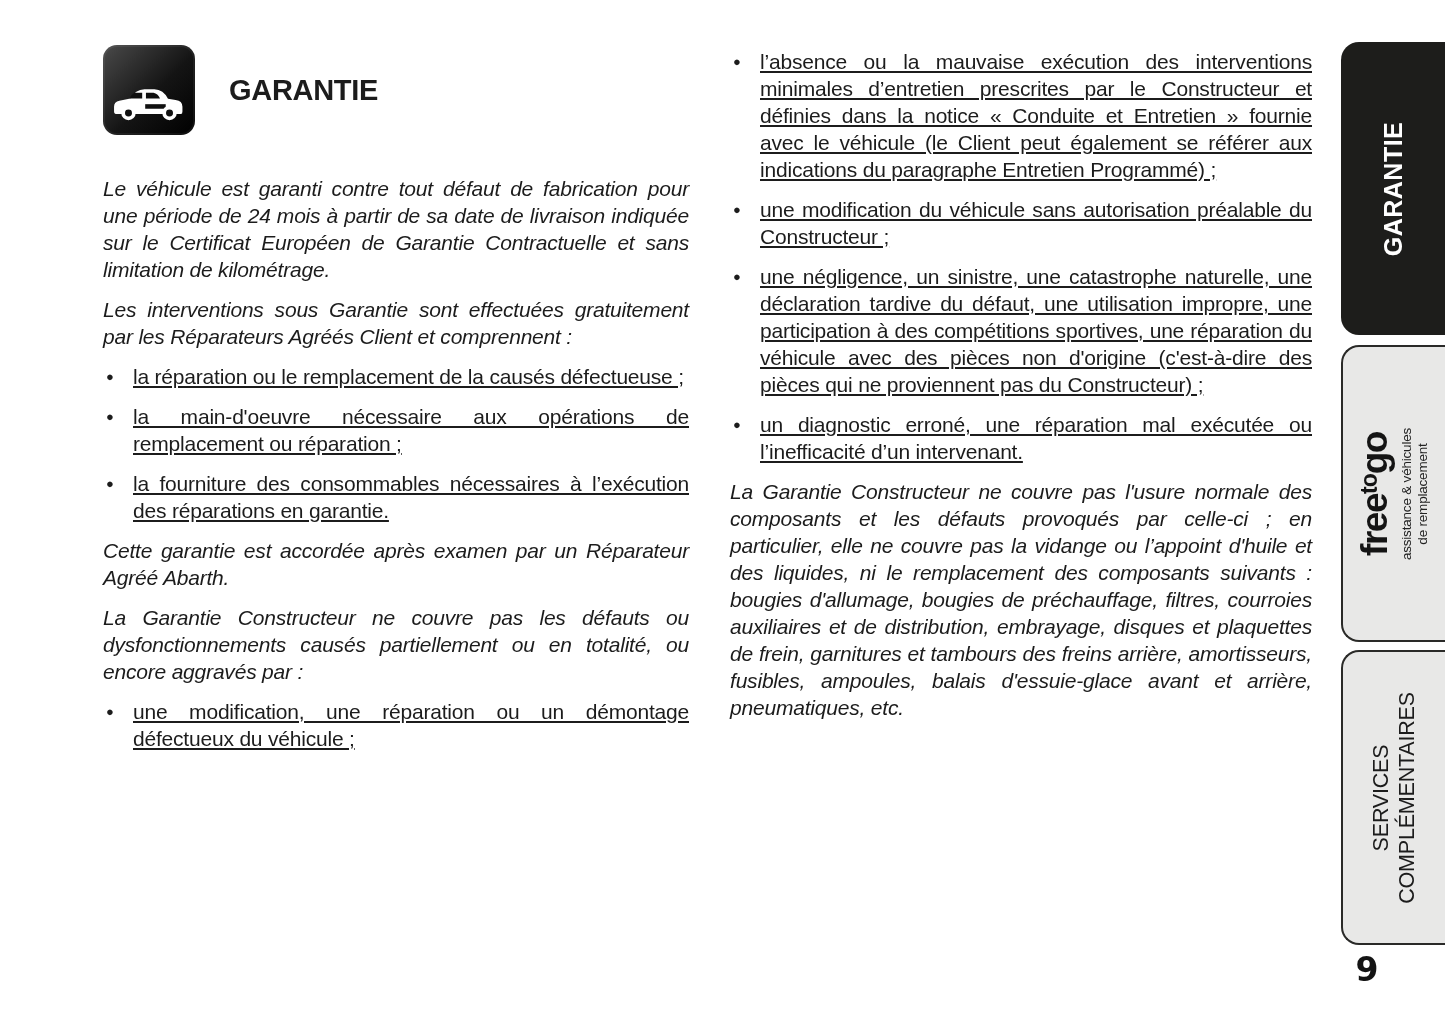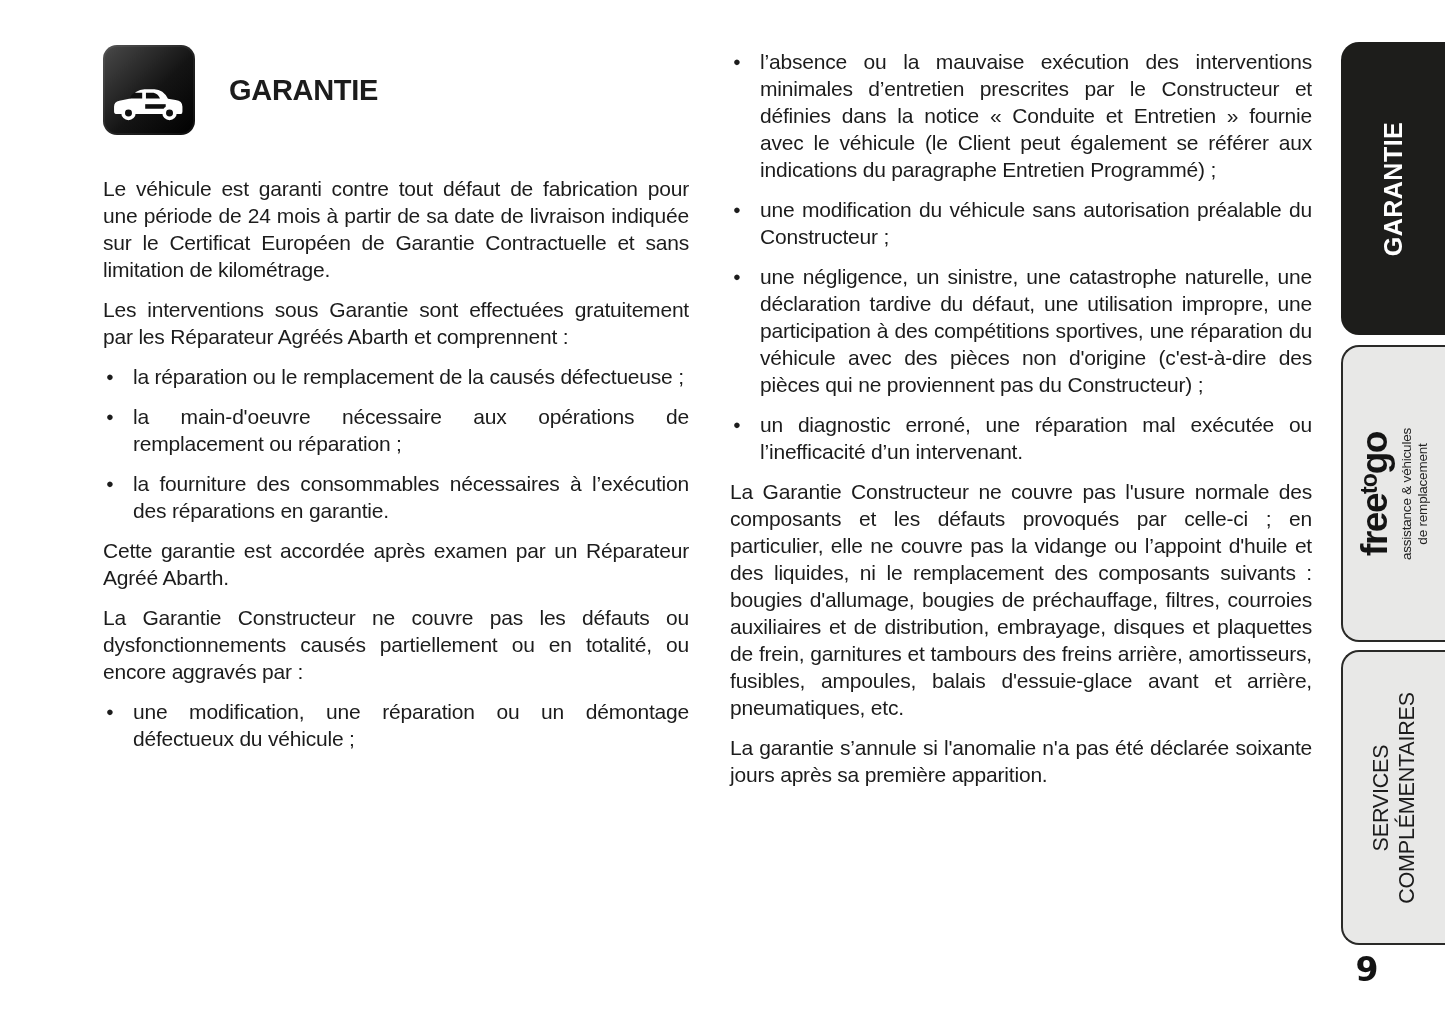--- a/index.html
+++ b/index.html
@@ -16,30 +16,30 @@
   .col {
     position: absolute;
     text-align: justify;
     font-size: 21px;
     line-height: 27px;
     letter-spacing: -0.2px;
   }
   .col-left  { left: 103px; top: 45px;  width: 586px; }
   .col-right { left: 730px; top: 48px;  width: 582px; }
 
-  .para { margin: 8px 0 13px 0; }
+  .para { margin: 8px 0 13px 0; font-style: italic; }
   .bullet-item { display: flex; margin: 0 0 13px 0; }
   .bullet-glyph {
     flex: 0 0 27px;
     font-size: 13px;
     line-height: 27px;
     padding-left: 3px;
     text-align: left;
   }
-  .bullet-text { flex: 1 1 auto; text-align: justify; }
+  .bullet-text { flex: 1 1 auto; text-align: justify; text-decoration: underline; }
 
   
   .header-row { display: flex; align-items: flex-start; margin-bottom: 40px; }
   .app-icon {
     width: 92px; height: 90px;
     border-radius: 14px;
     background: linear-gradient(135deg, #4a4a4a 0%, #141414 55%, #000 100%);
     box-shadow: inset 0 0 0 2px rgba(255,255,255,0.06);
     display: flex; align-items: flex-end; justify-content: center;
     overflow: hidden;
@@ -151,21 +151,21 @@
             <circle fill="#101010" cx="77" cy="46" r="4.6"></circle>
           </g>
         </svg>
       </div>
       <div class="page-title">
         <div>GARANTIE</div>
       </div>
     </div>
 
     <p class="para">Le véhicule est garanti contre tout défaut de fabrication pour une période de 24 mois à partir de sa date de livraison indiquée sur le Certificat Européen de Garantie Contractuelle et sans limitation de kilométrage.</p>
-    <p class="para">Les interventions sous Garantie sont effectuées gratuitement par les Réparateur Agréés Abarth et comprennent :</p>
+    <p class="para">Les interventions sous Garantie sont effectuées gratuitement par les Réparateurs Agréés Client et comprennent :</p>
 
     <div class="bullet-item">
       <span class="bullet-glyph">●</span>
       <span class="bullet-text">la réparation ou le remplacement de la causés défectueuse ;</span>
     </div>
     <div class="bullet-item">
       <span class="bullet-glyph">●</span>
       <span class="bullet-text">la main-d'oeuvre nécessaire aux opérations de remplacement ou réparation ;</span>
     </div>
     <div class="bullet-item">
@@ -196,21 +196,20 @@
     <div class="bullet-item">
       <span class="bullet-glyph">●</span>
       <span class="bullet-text">une négligence, un sinistre, une catastrophe naturelle, une déclaration tardive du défaut, une utilisation impropre, une participation à des compétitions sportives, une réparation du véhicule avec des pièces non d'origine (c'est-à-dire des pièces qui ne proviennent pas du Constructeur) ;</span>
     </div>
     <div class="bullet-item">
       <span class="bullet-glyph">●</span>
       <span class="bullet-text">un diagnostic erroné, une réparation mal exécutée ou l’inefficacité d’un intervenant.</span>
     </div>
 
     <p class="para">La Garantie Constructeur ne couvre pas l'usure normale des composants et les défauts provoqués par celle-ci ; en particulier, elle ne couvre pas la vidange ou l’appoint d'huile et des liquides, ni le remplacement des composants suivants : bougies d'allumage, bougies de préchauffage, filtres, courroies auxiliaires et de distribution, embrayage, disques et plaquettes de frein, garnitures et tambours des freins arrière, amortisseurs, fusibles, ampoules, balais d'essuie-glace avant et arrière, pneumatiques, etc.</p>
-    <p class="para">La garantie s’annule si l'anomalie n'a pas été déclarée soixante jours après sa première apparition.</p>
 
   </div>
 
   <div class="tab tab-dark">
     <div class="tab-rot">GARANTIE</div>
   </div>
 
   <div class="tab tab-light tab-freetogo">
     <div class="tab-rot">
       <div class="ft-stack">

